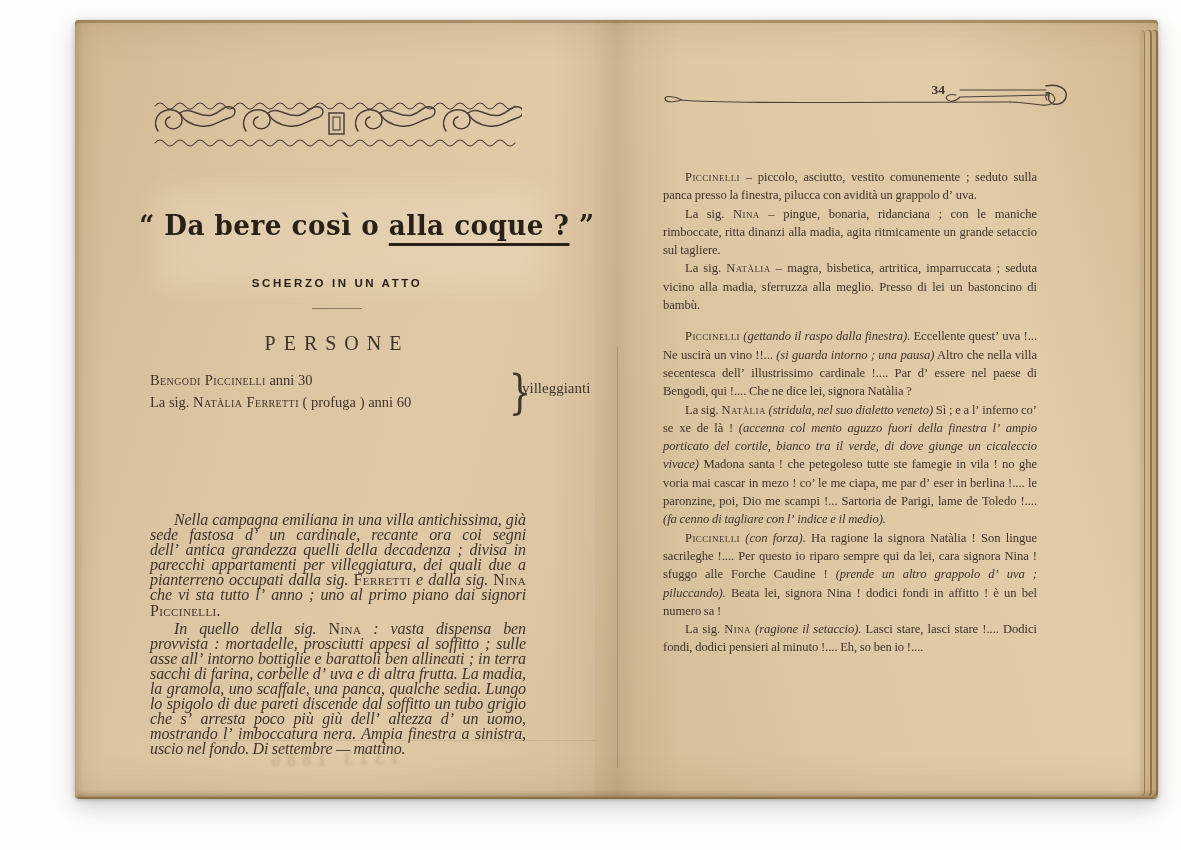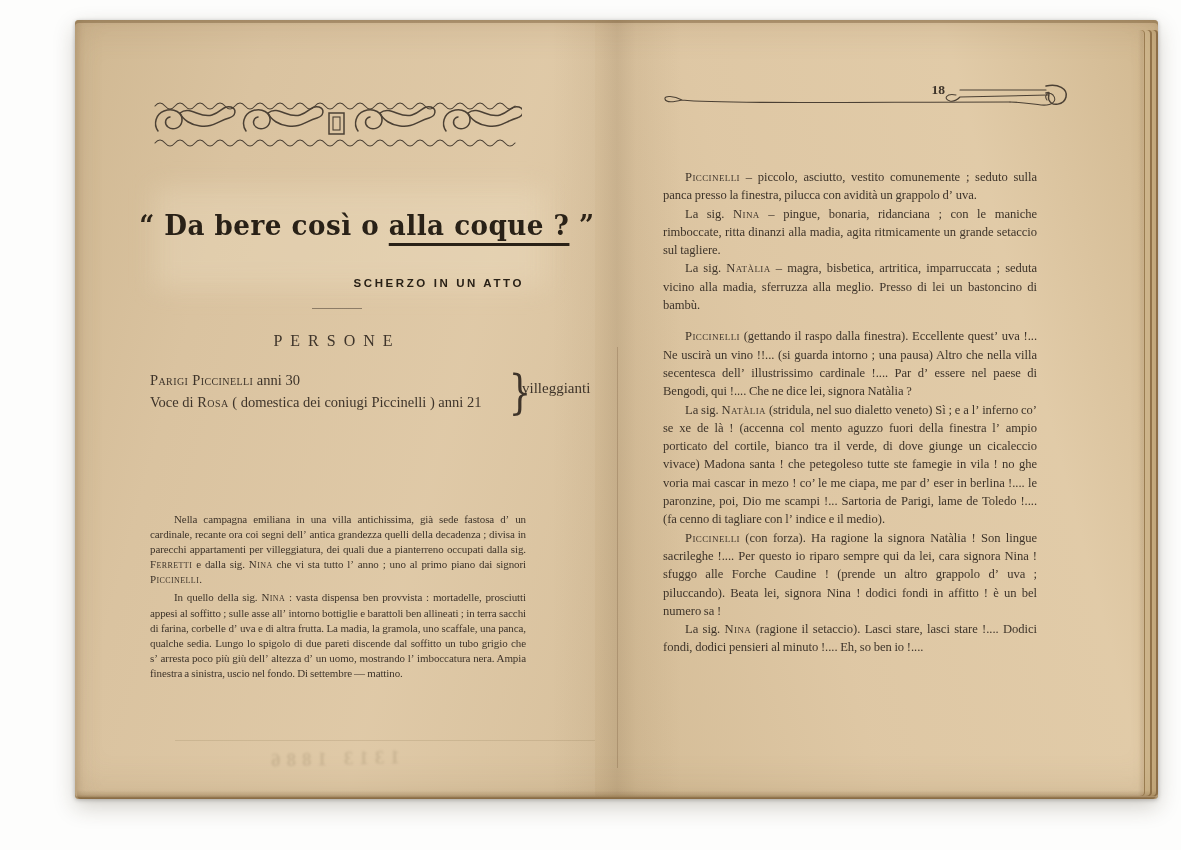--- a/index.html
+++ b/index.html
@@ -31,51 +31,51 @@
   .bottom-edge{position:absolute;left:2px;right:2px;bottom:0;height:9px;border-radius:0 0 4px 4px;pointer-events:none;
     background:linear-gradient(180deg,rgba(0,0,0,0),rgba(120,90,50,.22) 55%,#93754b 100%);}
   .ghost-patch{position:absolute;left:80px;top:168px;width:390px;height:100px;background:rgba(242,230,202,.30);filter:blur(12px);pointer-events:none;}
 
   
   .ornament-band{position:absolute;left:77px;top:80px;width:370px;height:48px;}
   .title{position:absolute;left:58px;top:190px;width:410px;text-align:center;white-space:nowrap;
     font-family:"DejaVu Serif",serif;font-weight:700;font-size:27px;letter-spacing:.5px;color:var(--title-ink);
     transform:scaleX(.97);transform-origin:center;}
   .title .seg-u{text-decoration:underline;text-decoration-thickness:3px;text-underline-offset:8px;}
-  .subtitle{position:absolute;left:75px;top:257px;width:374px;text-align:right;
+  .subtitle{position:absolute;left:75px;top:257px;width:374px;text-align:center;
     font-family:"Liberation Sans","DejaVu Sans",sans-serif;font-weight:700;font-size:11.5px;letter-spacing:2.6px;color:var(--title-ink);}
   .subtitle-rule{position:absolute;left:237px;top:288px;width:50px;height:1px;background:rgba(75,64,52,.55);}
   .persone{position:absolute;left:75px;top:312px;width:374px;text-align:center;
-    font-size:16px;letter-spacing:8px;color:var(--ink);}
+    font-size:20px;letter-spacing:8px;color:var(--ink);}
   .cast{position:absolute;left:75px;top:350px;white-space:nowrap;font-size:14.5px;line-height:21.5px;color:var(--ink);}
   .cast .cast-line{white-space:nowrap;}
   .brace{position:absolute;left:430px;top:344px;font-size:47px;font-weight:400;color:var(--ink);
     font-family:"DejaVu Serif",serif;transform:scaleX(.75);}
   .villeggianti{position:absolute;left:447px;top:360px;font-size:15px;color:var(--ink);}
   .setting{position:absolute;left:75px;top:492px;width:376px;text-align:justify;
-    font-size:11px;line-height:15.1px;letter-spacing:-.1px;word-spacing:-.5px;color:var(--ink);}
+    font-size:16px;line-height:15.1px;letter-spacing:-.1px;word-spacing:-.5px;color:var(--ink);}
   .setting p{text-indent:24px;margin-bottom:3px;}
   .stamp{position:absolute;left:190px;top:728px;font-size:19px;font-weight:700;letter-spacing:6px;
     color:#7d6c4e;opacity:.20;transform:scaleX(-1) rotate(1.5deg);filter:blur(1.1px);}
   .ghost-line{position:absolute;left:100px;top:720px;width:420px;height:1px;background:rgba(120,100,60,.16);filter:blur(.6px);}
 
   
   .header-rule{position:absolute;left:585px;top:62px;width:415px;height:26px;}
   .pagenum{position:absolute;left:830px;top:62px;width:40px;text-align:right;
     font-size:13.5px;font-weight:700;color:var(--ink);}
   .scena{position:absolute;left:588px;top:116px;width:374px;text-align:center;
     font-size:13px;letter-spacing:1.5px;color:var(--ink);}
   .dialogue{position:absolute;left:588px;top:148px;width:374px;text-align:justify;
     font-size:12.6px;line-height:18.3px;letter-spacing:-.05px;word-spacing:-.4px;color:var(--ink);}
   .dialogue p{text-indent:22px;}
   .dialogue p:nth-child(4){margin-top:13px;}
 
   
   .seg-r{font-style:normal;}
-  .seg-i{}
+  .seg-i{font-style:italic;}
   .seg-sc{font-style:normal;font-variant:small-caps;letter-spacing:.4px;}
 
   svg .stroke{stroke:var(--orn);fill:none;stroke-width:1.5;stroke-linecap:round;}
   svg .thin{stroke-width:1.1;}
 </style>
 </head>
 <body>
 
 <div class="canvas">
   <div class="book">
@@ -97,42 +97,42 @@
         <use href="#mot" x="288"></use>
         <path class="stroke thin wave" d="M3 43 q5 -6 10 0 t10 0 t10 0 t10 0 t10 0 t10 0 t10 0 t10 0 t10 0 t10 0 t10 0 t10 0 t10 0 t10 0 t10 0 t10 0 t10 0 t10 0 t10 0 t10 0 t10 0 t10 0 t10 0 t10 0 t10 0 t10 0 t10 0 t10 0 t10 0 t10 0 t10 0 t10 0 t10 0 t10 0 t10 0 t10 0"></path>
       </svg>
     </div>
 
     <h1 class="title"><span class="seg-r">“&nbsp;Da bere così o </span><span class="seg-u">alla coque&nbsp;?</span><span class="seg-r">&nbsp;”</span></h1>
     <div class="subtitle">SCHERZO IN UN ATTO</div>
     <div class="subtitle-rule"></div>
     <div class="persone">PERSONE</div>
     <div class="cast">
-        <div class="cast-line"><span class="seg-sc">Parigi Piccinelli</span><span class="seg-r"> anni 30</span></div>
-        <div class="cast-line"><span class="seg-i">Voce di</span><span class="seg-r"> </span><span class="seg-sc">Rosa</span><span class="seg-r"> (&nbsp;domestica dei coniugi Piccinelli&nbsp;) anni 21</span></div>
+        <div class="cast-line"><span class="seg-sc">Bengodi Piccinelli</span><span class="seg-r"> anni 30</span></div>
+        <div class="cast-line"><span class="seg-r">La sig. </span><span class="seg-sc">Natàlia Ferretti</span><span class="seg-r"> (&nbsp;profuga&nbsp;) anni 60</span></div>
       </div>
     <div class="brace">}</div>
     <div class="villeggianti">villeggianti</div>
     <div class="setting">
         <p><span class="seg-i">Nella campagna emiliana in una villa antichissima, già sede fastosa d’&nbsp;un cardinale, recante ora coi segni dell’&nbsp;antica grandezza quelli della decadenza&nbsp;; divisa in parecchi appartamenti per villeggiatura, dei quali due a pianterreno occupati dalla sig. </span><span class="seg-sc">Ferretti</span><span class="seg-i"> e dalla sig. </span><span class="seg-sc">Nina</span><span class="seg-i"> che vi sta tutto l’&nbsp;anno&nbsp;; uno al primo piano dai signori </span><span class="seg-sc">Piccinelli</span><span class="seg-i">.</span></p>
         <p><span class="seg-i">In quello della sig. </span><span class="seg-sc">Nina</span><span class="seg-i">&nbsp;: vasta dispensa ben provvista&nbsp;: mortadelle, prosciutti appesi al soffitto&nbsp;; sulle asse all’&nbsp;intorno bottiglie e barattoli ben allineati&nbsp;; in terra sacchi di farina, corbelle d’&nbsp;uva e di altra frutta. La madia, la gramola, uno scaffale, una panca, qualche sedia. Lungo lo spigolo di due pareti discende dal soffitto un tubo grigio che s’&nbsp;arresta poco più giù dell’&nbsp;altezza d’&nbsp;un uomo, mostrando l’&nbsp;imboccatura nera. Ampia finestra a sinistra, uscio nel fondo. Di settembre — mattino.</span></p>
       </div>
     <div class="ghost-line"></div>
     <div class="stamp">1313 1886</div>
 
     <div class="header-rule">
       <svg width="415" height="26" viewBox="0 0 415 26">
         <path class="stroke thin" d="M22 18 C14 14 4 13 5 17 C6 21 14 20 22 18 C60 22 200 20 350 20"></path>
         <path class="stroke thin" d="M350 20 C362 20 372 22 381 23 C392 24 398 19 393 13 C389 9 383 13 387 18"></path>
         <path class="stroke thin" d="M296 13 C286 11 283 17 290 19 C294 20 298 17 300 15 L388 13"></path>
         <path class="stroke thin" d="M300 8 L386 8"></path>
         <path class="stroke" d="M386 4 C398 1 408 7 406 15 C404 23 392 25 389 18 C387 13 392 9 386 11"></path>
       </svg>
     </div>
-    <div class="pagenum">18</div>
+    <div class="pagenum">34</div>
     <div class="dialogue">
         <p><span class="seg-sc">Piccinelli</span><span class="seg-r"> – piccolo, asciutto, vestito comunemente&nbsp;; seduto sulla panca presso la finestra, pilucca con avidità un grappolo d’&nbsp;uva.</span></p>
         <p><span class="seg-r">La sig. </span><span class="seg-sc">Nina</span><span class="seg-r"> – pingue, bonaria, ridanciana&nbsp;; con le maniche rimboccate, ritta dinanzi alla madia, agita ritmicamente un grande setaccio sul tagliere.</span></p>
         <p><span class="seg-r">La sig. </span><span class="seg-sc">Natàlia</span><span class="seg-r"> – magra, bisbetica, artritica, imparruccata&nbsp;; seduta vicino alla madia, sferruzza alla meglio. Presso di lei un bastoncino di bambù.</span></p>
         <p><span class="seg-sc">Piccinelli</span><span class="seg-r"> </span><span class="seg-i">(gettando il raspo dalla finestra).</span><span class="seg-r"> Eccellente quest’&nbsp;uva&nbsp;!... Ne uscirà un vino&nbsp;!!... </span><span class="seg-i">(si guarda intorno&nbsp;; una pausa)</span><span class="seg-r"> Altro che nella villa secentesca dell’&nbsp;illustrissimo cardinale&nbsp;!.... Par d’&nbsp;essere nel paese di Bengodi, qui&nbsp;!.... Che ne dice lei, signora Natàlia&nbsp;?</span></p>
         <p><span class="seg-r">La sig. </span><span class="seg-sc">Natàlia</span><span class="seg-r"> </span><span class="seg-i">(stridula, nel suo dialetto veneto)</span><span class="seg-r"> Sì&nbsp;; e a l’&nbsp;inferno co’ se xe de là&nbsp;! </span><span class="seg-i">(accenna col mento aguzzo fuori della finestra l’&nbsp;ampio porticato del cortile, bianco tra il verde, di dove giunge un cicaleccio vivace)</span><span class="seg-r"> Madona santa&nbsp;! che petegoleso tutte ste famegie in vila&nbsp;! no ghe voria mai cascar in mezo&nbsp;! co’ le me ciapa, me par d’&nbsp;eser in berlina&nbsp;!.... le paronzine, poi, Dio me scampi&nbsp;!... Sartoria de Parigi, lame de Toledo&nbsp;!.... </span><span class="seg-i">(fa cenno di tagliare con l’&nbsp;indice e il medio).</span></p>
         <p><span class="seg-sc">Piccinelli</span><span class="seg-r"> </span><span class="seg-i">(con forza).</span><span class="seg-r"> Ha ragione la signora Natàlia&nbsp;! Son lingue sacrileghe&nbsp;!.... Per questo io riparo sempre qui da lei, cara signora Nina&nbsp;! sfuggo alle Forche Caudine&nbsp;! </span><span class="seg-i">(prende un altro grappolo d’&nbsp;uva&nbsp;; piluccando).</span><span class="seg-r"> Beata lei, signora Nina&nbsp;! dodici fondi in affitto&nbsp;! è un bel numero sa&nbsp;!</span></p>
         <p><span class="seg-r">La sig. </span><span class="seg-sc">Nina</span><span class="seg-r"> </span><span class="seg-i">(ragione il setaccio).</span><span class="seg-r"> Lasci stare, lasci stare&nbsp;!.... Dodici fondi, dodici pensieri al minuto&nbsp;!.... Eh, so ben io&nbsp;!....</span></p>
       </div>
 

